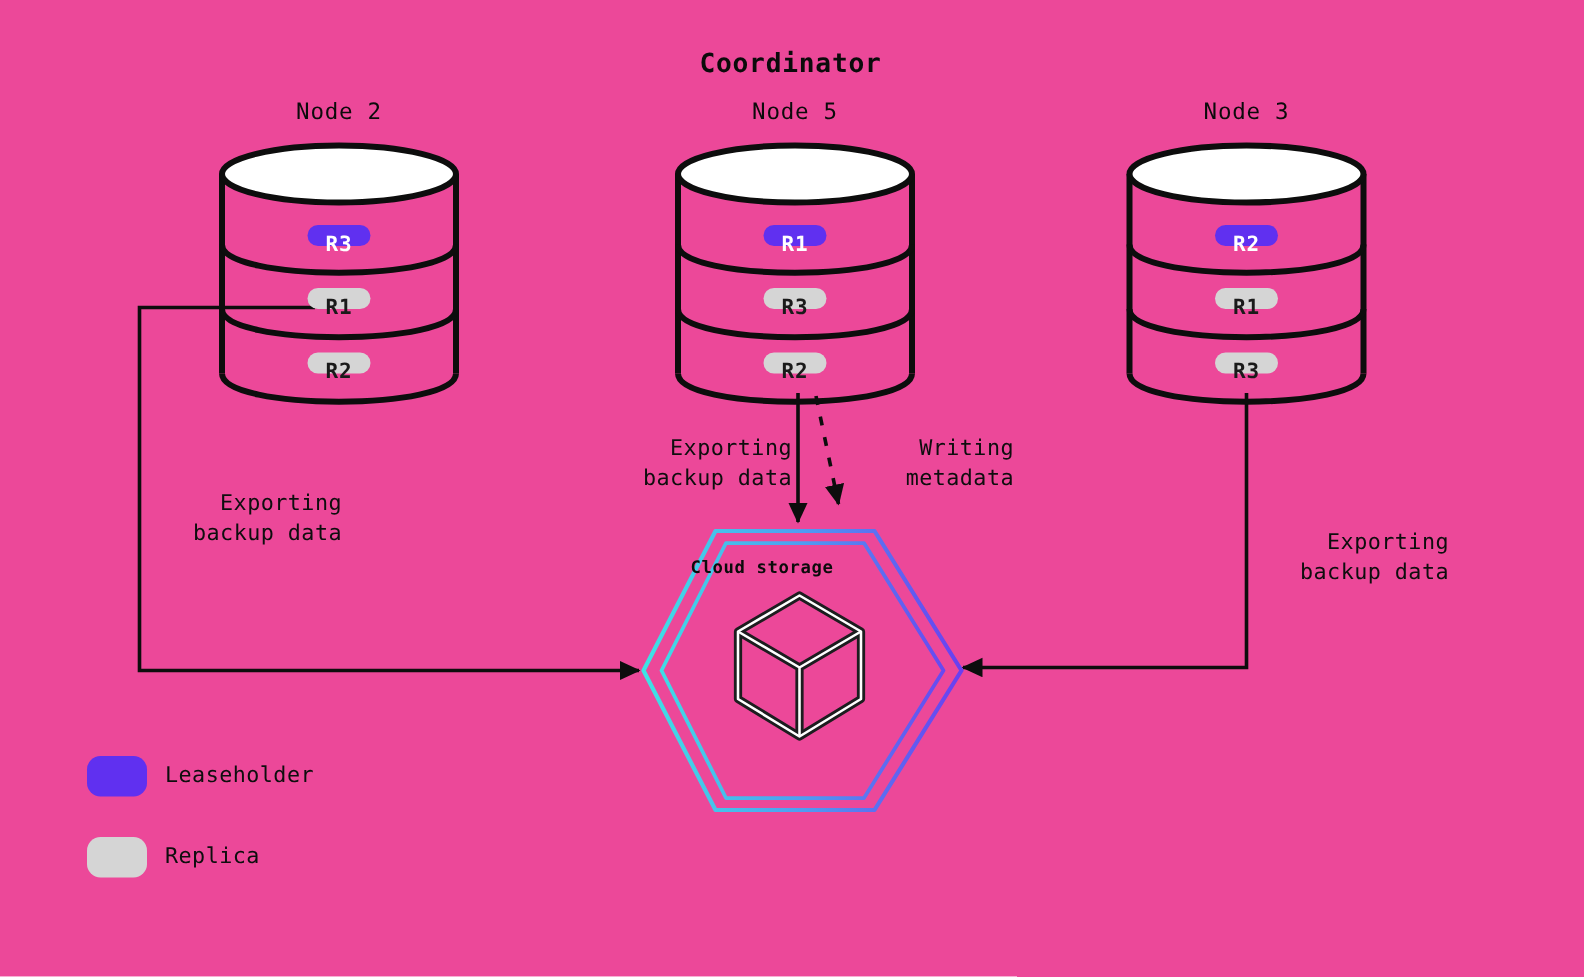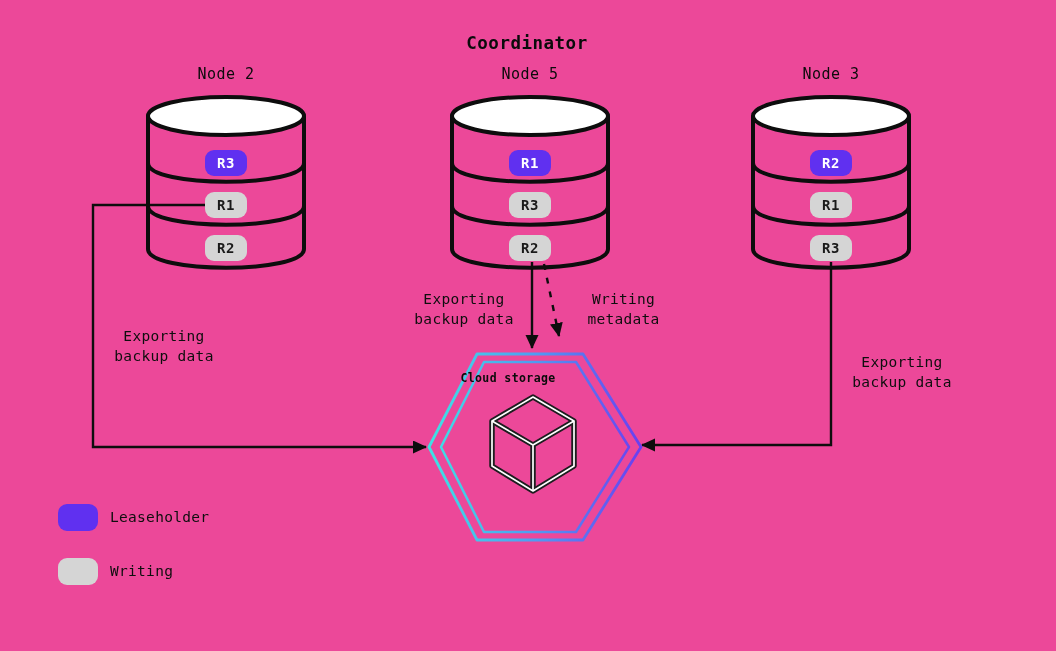--- a/index.html
+++ b/index.html
@@ -10,27 +10,27 @@
   .stage svg{position:absolute;left:0;top:0;}
   .abs{position:absolute;}
   .title{
     top:33px;left:377px;width:300px;text-align:center;
     font-size:17.5px;font-weight:bold;color:#0b0b0b;letter-spacing:.5px;
   }
   .node-label{
     width:120px;text-align:center;font-size:15px;color:#0b0b0b;top:65px;letter-spacing:.5px;
   }
   .badge{
-    width:42px;height:26px;line-height:26px;border-radius:9px;text-align:center;
+    width:42px;height:14px;line-height:26px;border-radius:9px;text-align:center;
     font-size:14px;font-weight:600;letter-spacing:.5px;
   }
   .badge.leaseholder{background:var(--leaseholder,#6030f0);color:#ffffff;}
   .badge.replica{background:var(--replica,#d5d5d5);color:#1a1a1a;}
   .edge-label{
-    font-size:14.5px;line-height:1.38;text-align:center;color:#0e0e0e;letter-spacing:.3px;
+    font-size:14.5px;line-height:1.38;text-align:right;color:#0e0e0e;letter-spacing:.3px;
   }
   .cloud-label{
     top:371px;left:428px;width:160px;text-align:center;
     font-size:11.5px;font-weight:bold;color:#0b0b0b;letter-spacing:.4px;
   }
   .legend-swatch{width:40px;height:27px;border-radius:9px;left:58px;}
   .legend-swatch.leaseholder{background:var(--leaseholder,#6030f0);}
   .legend-swatch.replica{background:var(--replica,#d5d5d5);}
   .legend-label{left:110px;font-size:14.5px;color:#0e0e0e;letter-spacing:.3px;}
   .gs{stop-color:var(--hex_gradient_start,#3ee4e4);}
@@ -115,16 +115,16 @@
   <div class="abs edge-label" style="left:400px;top:289px;width:128px;">Exporting backup data</div>
   <div class="abs edge-label" style="left:571px;top:289px;width:105px;">Writing metadata</div>
   <div class="abs edge-label" style="left:838px;top:352px;width:128px;">Exporting backup data</div>
 
   <div class="abs cloud-label">Cloud storage</div>
 
   <div>
     <div class="abs legend-swatch leaseholder" style="top:504px;"></div>
     <div class="abs legend-label" style="top:509px;">Leaseholder</div>
     <div class="abs legend-swatch replica" style="top:558px;"></div>
-    <div class="abs legend-label" style="top:563px;">Writing</div>
+    <div class="abs legend-label" style="top:563px;">Replica</div>
   </div>
 
 </div>
 
 </body></html>

